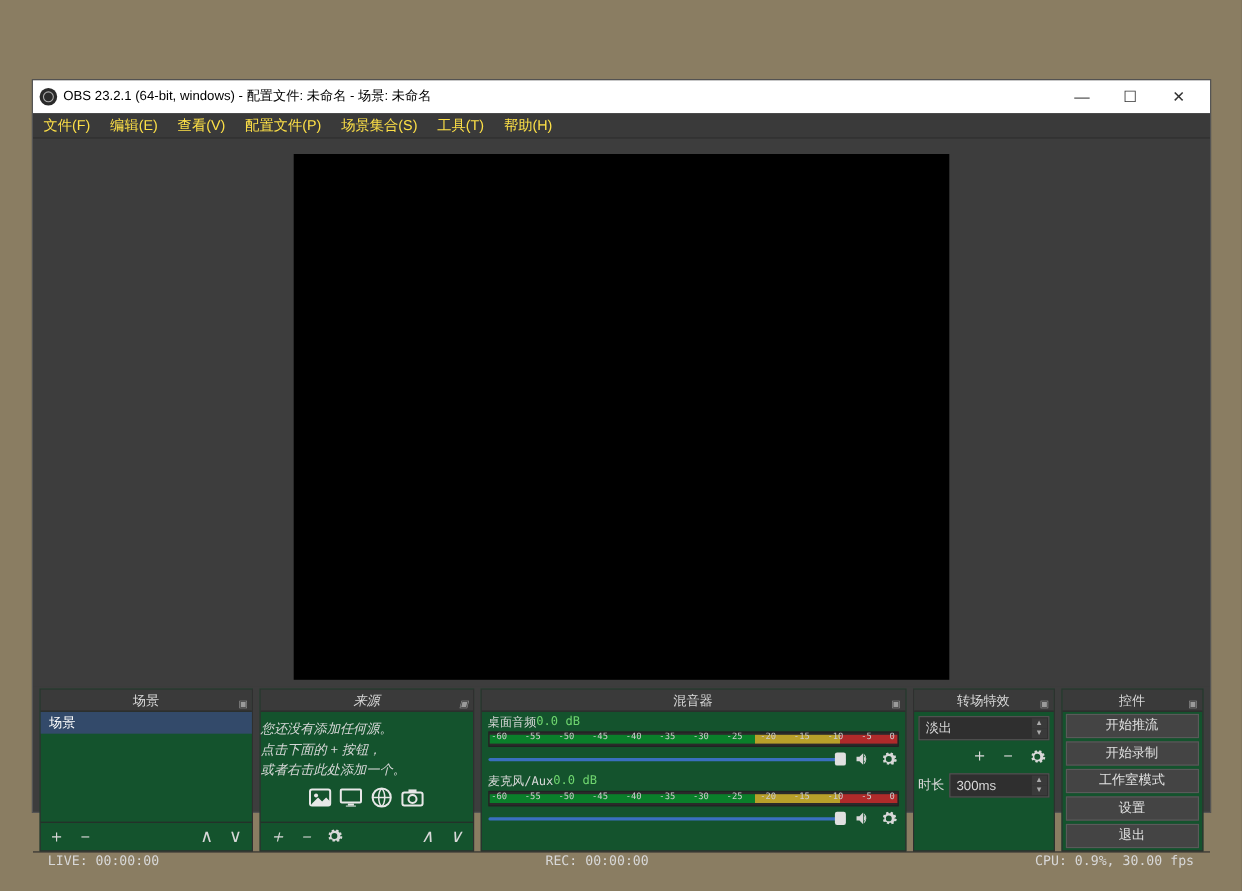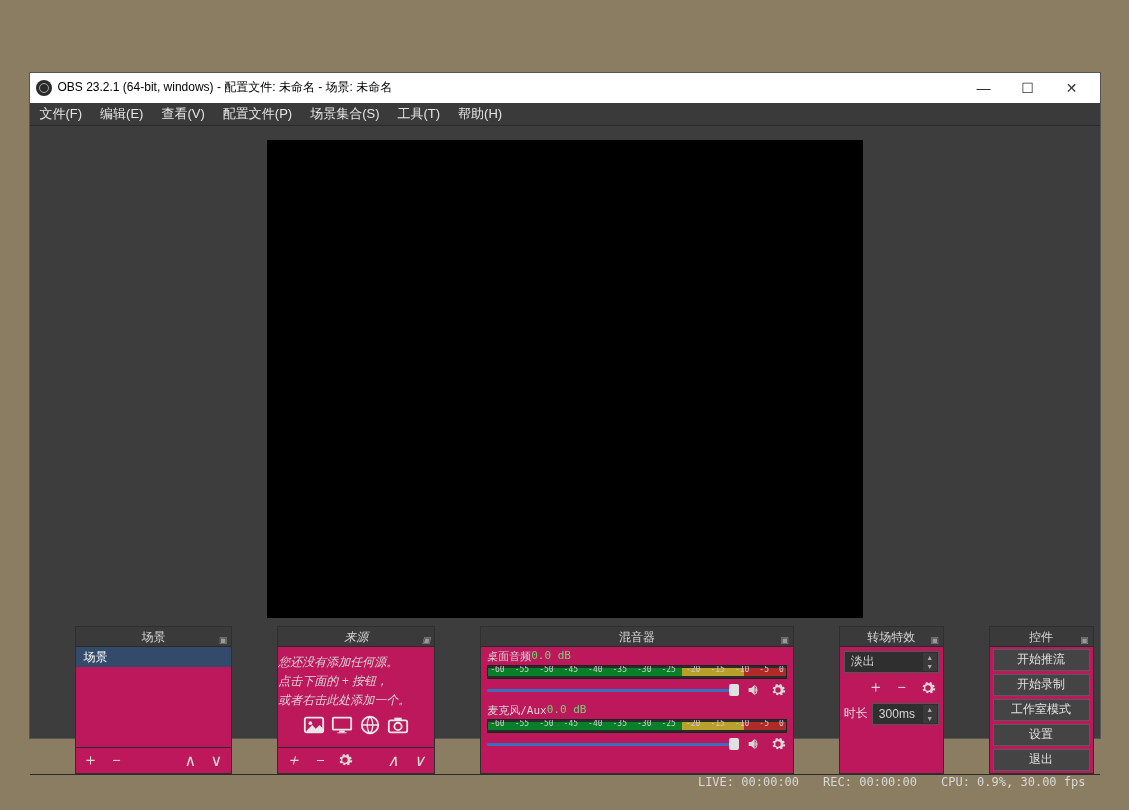--- a/index.html
+++ b/index.html
@@ -57,21 +57,21 @@
   color: #333;
 }
 .menubar {
   height: 24px;
   background: #3a3a3a;
   display: flex;
   align-items: center;
   padding: 0 6px;
   gap: 10px;
   font-size: 13px;
-  color: #e5e5e5;
+  color: #fde047;
   border-bottom: 1px solid #2a2a2a;
 }
 .menubar span { padding: 2px 4px; }
 .preview-area {
   flex: 1;
   background: #3d3d3d;
   display: flex;
   align-items: center;
   justify-content: center;
   padding: 14px 10px 6px 10px;
@@ -81,25 +81,24 @@
   height: 478px;
   background: #000;
 }
 .panels {
   height: 168px;
   display: flex;
   gap: 6px;
   padding: 2px 6px 0 6px;
 }
 .panel {
-  background: #be185d;
+  background: #14532d;
   display: flex;
   flex-direction: column;
   border: 1px solid #2f2f2f;
-  margin-left: 39px;
 }
 .panel-header {
   height: 20px;
   background: #3a3a3a;
   text-align: center;
   font-size: 12px;
   position: relative;
   line-height: 20px;
   border-bottom: 1px solid #2a2a2a;
 }
@@ -255,21 +254,21 @@
   display: flex;
   align-items: center;
   justify-content: center;
   font-size: 12px;
   color: #e0e0e0;
 }
 .statusbar {
   height: 22px;
   display: flex;
   align-items: center;
-  justify-content: flex-end;
+  justify-content: space-between;
   gap: 24px;
   padding: 0 14px;
   font-family: monospace;
   font-size: 12px;
   color: #d8d8d8;
   border-top: 1px solid #2a2a2a;
 }
 .gear-icon svg, .speaker-icon svg { fill: #d8d8d8; }
 </style>
 </head>

